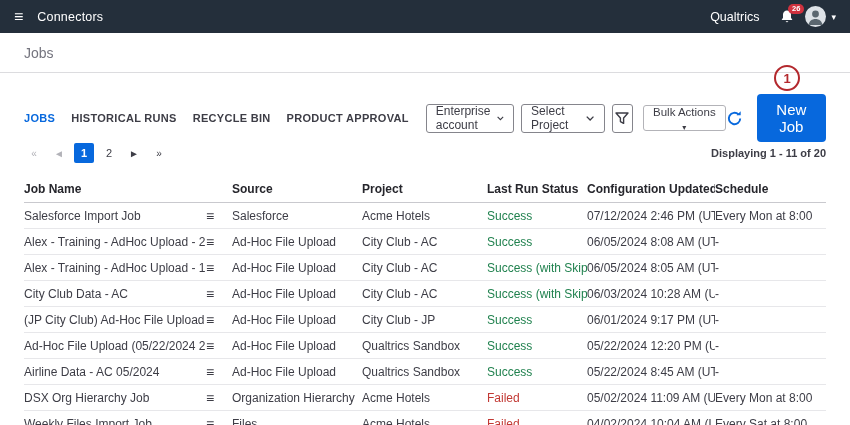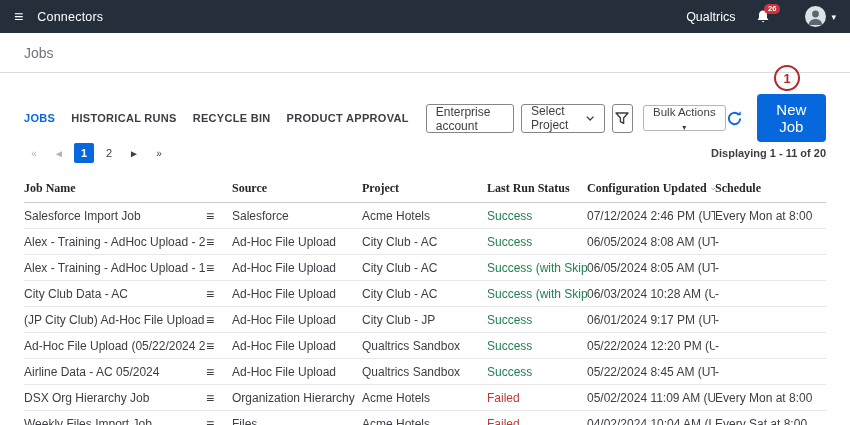--- a/index.html
+++ b/index.html
@@ -7,21 +7,21 @@
     font-family:"Liberation Sans", sans-serif; color:#3d3d46; }
   body { position:relative; }
 
   
   .topbar { height:33px; background:#242f3b; display:flex; align-items:center;
     justify-content:space-between; padding:0 14px; color:#fff; }
   .topbar .left, .topbar .right { display:flex; align-items:center; }
   .hamburger { font-size:16px; line-height:1; cursor:pointer; }
   .app-title { font-size:12.5px; margin-left:14px; letter-spacing:.2px; }
   .brand { font-size:12.5px; margin-right:20px; cursor:pointer; }
-  .bell-wrap { position:relative; margin-right:34px; cursor:pointer; display:flex; }
+  .bell-wrap { position:relative; margin-right:10px; cursor:pointer; display:flex; }
   .badge { position:absolute; top:-5px; left:9px; background:#d0323f; color:#fff;
     font-size:7.5px; font-weight:bold; border-radius:7px; padding:1.5px 3.5px; line-height:1; }
   .avatar-wrap { display:flex; align-items:center; cursor:pointer; }
   .avatar { width:21px; height:21px; border-radius:50%; background:#dde2e7; display:flex;
     align-items:center; justify-content:center; overflow:hidden; }
   .avatar-caret { color:#fff; font-size:9px; margin-left:5px; }
 
   
   .page-head { padding:12px 24px 11px; border-bottom:1px solid #dcdcdf; }
   .page-title { font-size:14px; font-weight:400; color:#74747e; }
@@ -29,21 +29,21 @@
   
   .content { padding:0 24px; }
   .toolbar { margin-top:30px; display:flex; align-items:center; height:30px; }
   .tabs { display:flex; align-items:center; gap:16px; }
   .tab { font-size:11px; font-weight:bold; letter-spacing:.3px; color:#3d3d46;
     cursor:pointer; white-space:nowrap; }
   .tab.active { color:#0768dd; }
   .select-box { height:29px; border:1px solid #85858c; border-radius:3px; background:#fff;
     display:flex; align-items:center; justify-content:space-between; padding:0 9px;
     font-size:12px; cursor:pointer; }
-  .select-account { width:133px; margin-left:17px;flex-direction:column; }
+  .select-account { width:133px; margin-left:17px; }
   .select-project { width:125px; margin-left:7px; }
   .icon-btn { width:34px; height:29px; border:1px solid #85858c; border-radius:3px;
     background:#fff; display:flex; align-items:center; justify-content:center;
     margin-left:7px; cursor:pointer; }
   .bulk-btn { height:26px; border:1px solid #b3b3b8; border-radius:3px; background:#fff;
     font-size:11.5px; color:#3d3d46; display:flex; align-items:center; gap:5px;
     padding:0 9px; margin-left:10px; cursor:pointer; white-space:nowrap;flex-direction:column; }
   .bulk-btn .caret { font-size:8px; }
   .refresh-btn { margin-left:auto; cursor:pointer; display:flex; align-items:center; }
   .new-job-btn { margin-left:14px; background:#0768dd; color:#fff; border:none;
@@ -59,21 +59,21 @@
   .pg.nav.disabled { color:#b2b2b8; cursor:default; }
   .pg.page.active { background:#0768dd; color:#fff; font-weight:bold; cursor:default; }
   .displaying { margin-left:auto; font-size:11px; font-weight:bold; color:#3d3d46; }
 
   
   .table { margin-top:12px; }
   .tr { display:grid; grid-template-columns:182px 26px 130px 125px 100px 128px auto;
     align-items:center; border-bottom:1px solid #e7e7ea; height:26px; }
   .tr.head { height:28px; border-bottom:1px solid #c9c9ce; }
   .th { font-size:12px; font-weight:bold; color:#26262c; white-space:nowrap; overflow:hidden;
-    display:flex; align-items:center; gap:4px; cursor:pointer;font-family:Liberation Serif, serif; }
+    display:flex; align-items:center; gap:4px; cursor:pointer; }
   .td { font-size:12px; color:#3d3d46; white-space:nowrap; overflow:hidden; padding-right:8px; }
   .td.menu { font-size:14px; color:#3d3d46; cursor:pointer; overflow:visible; }
   .td.name { cursor:pointer; }
 
   
   .annot-circle { position:absolute; left:774px; top:65px; width:26px; height:26px;
     border:2px solid #b3282d; border-radius:50%; color:#b3282d; font-size:13px;
     font-weight:bold; display:flex; align-items:center; justify-content:center;
     background:transparent; z-index:5; }
 </style>

